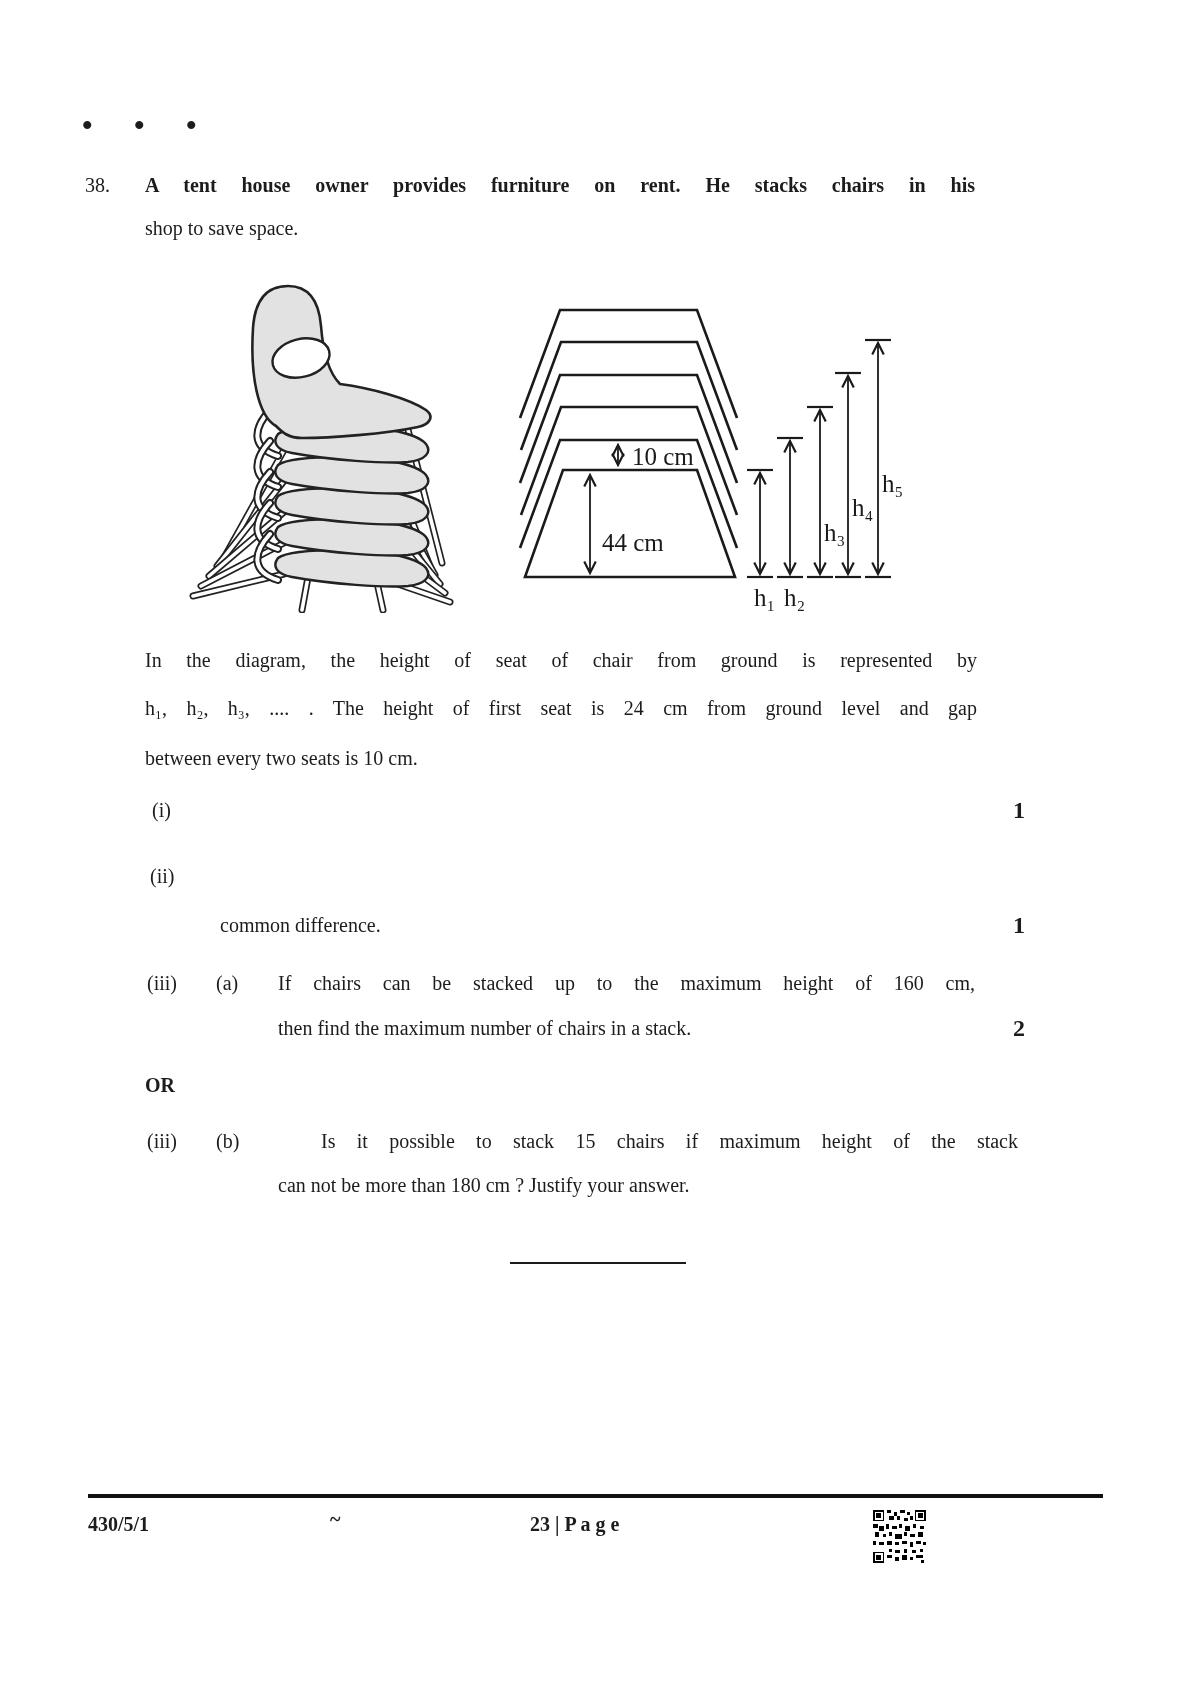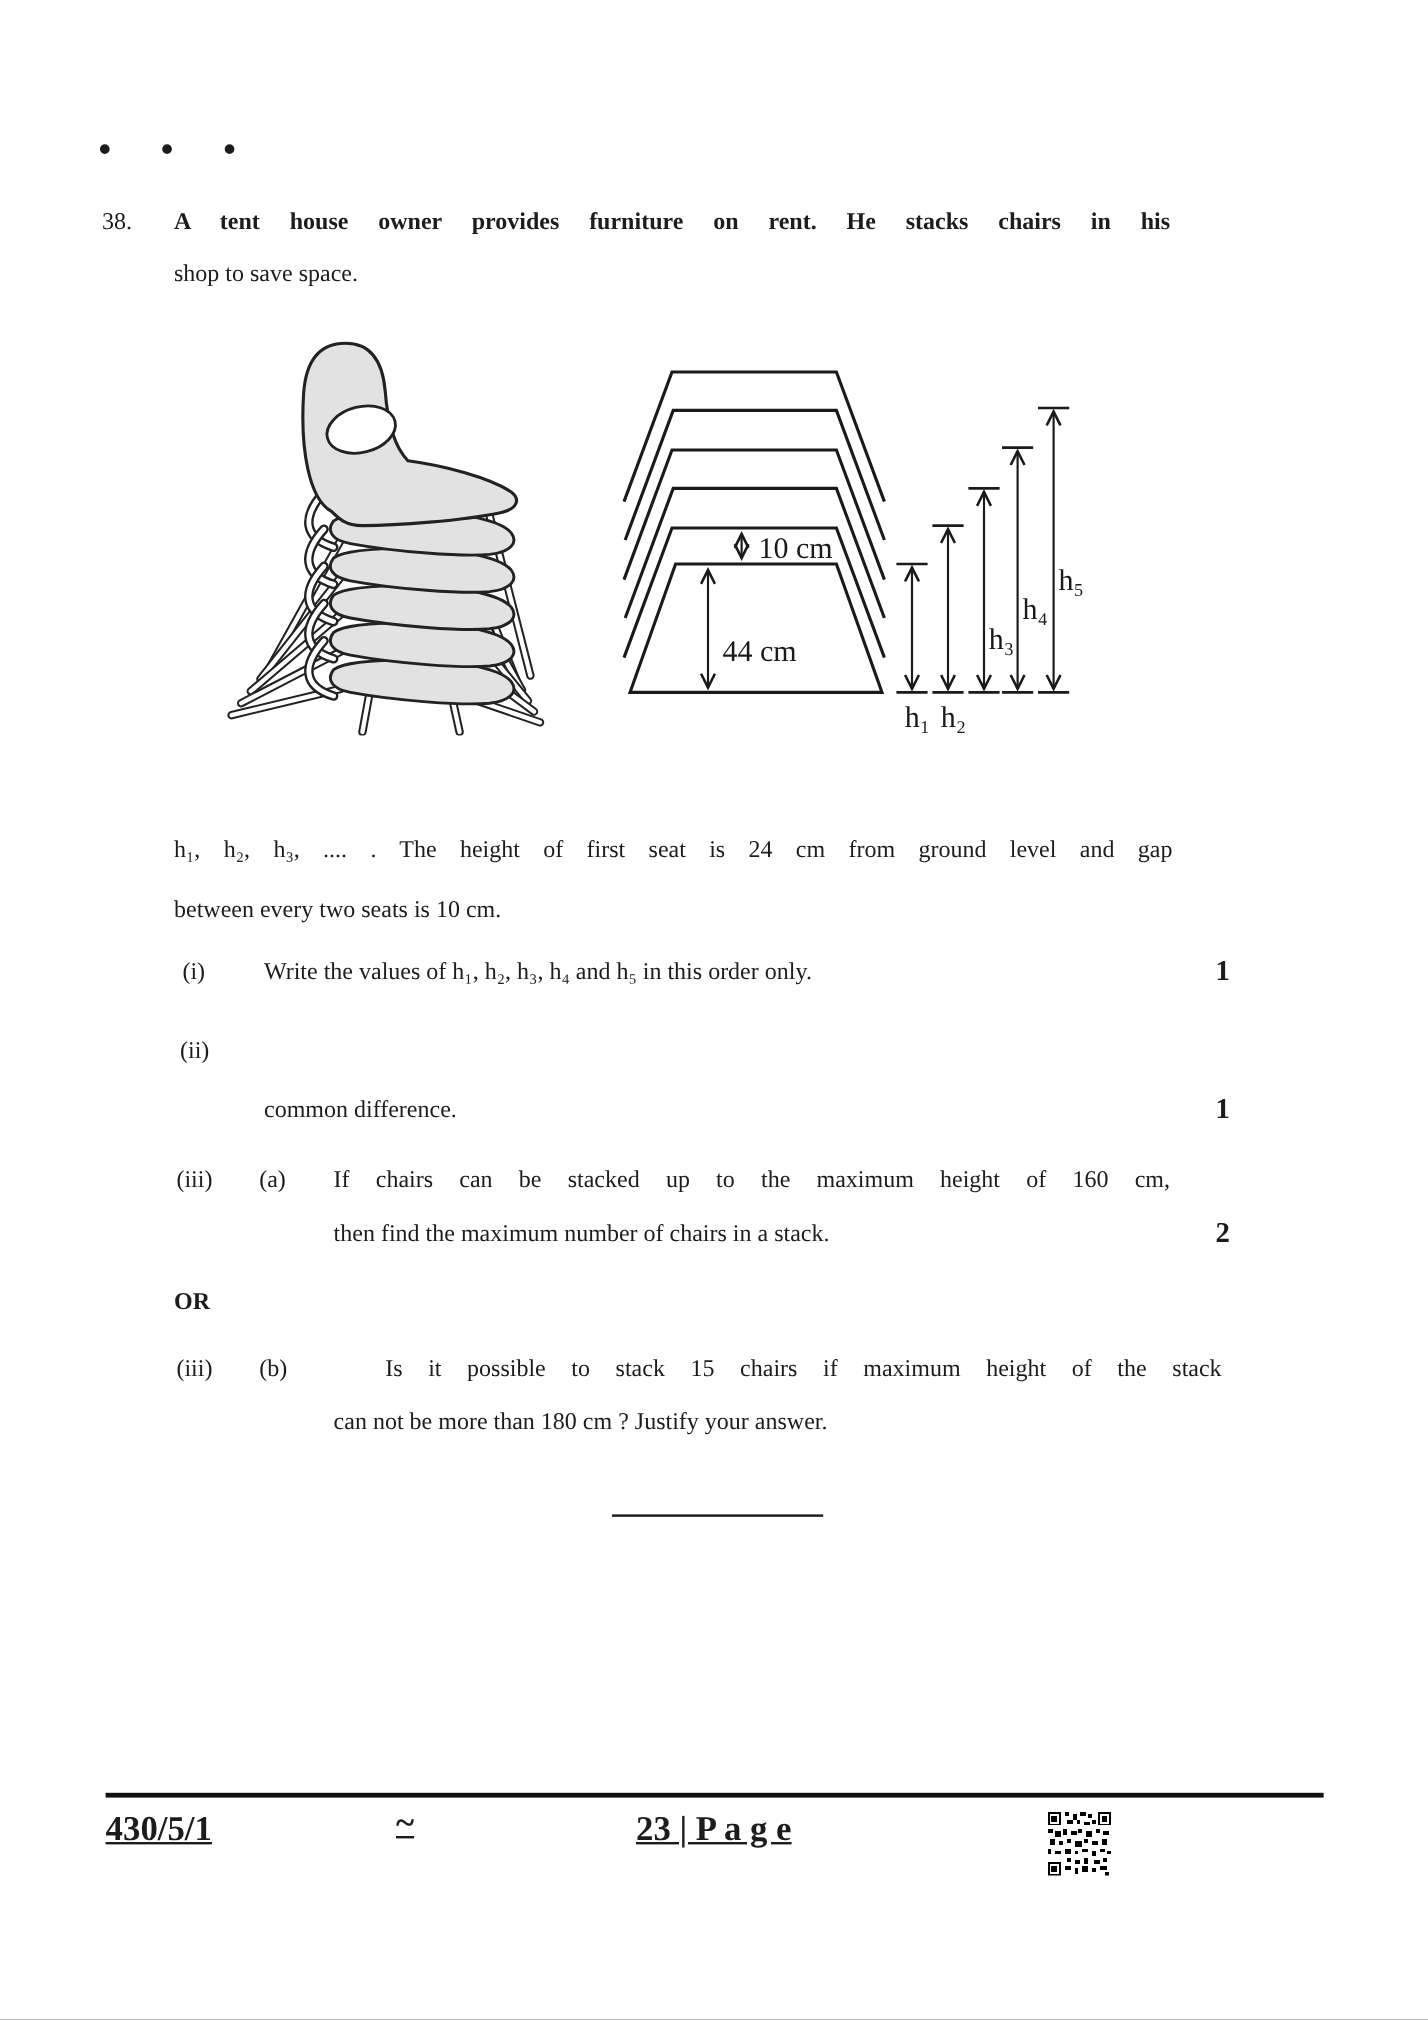--- a/index.html
+++ b/index.html
@@ -43,21 +43,21 @@
     left:510px;top:1262px;
     width:176px;height:2px;
     background:#1a1a1a;
   }
   .footrule{
     position:absolute;
     left:88px;top:1494px;
     width:1015px;height:4px;
     background:#111;
   }
-  .footer-text{font-weight:bold;font-size:29px;line-height:32px;position:absolute;text-decoration:underline;}
+  .footer-text{font-weight:bold;font-size:20px;line-height:32px;position:absolute;}
   svg text{
     font-family:"Liberation Serif","DejaVu Serif",serif;
     fill:#1a1a1a;
   }
   .flabel{font-size:25px;}
   .trap{fill:none;stroke:#1a1a1a;stroke-width:2.6;stroke-linejoin:miter;}
   .marr{stroke:#1a1a1a;stroke-width:1.8;fill:none;}
   .tick{stroke:#1a1a1a;stroke-width:2.2;}
   .legB{stroke:#222;stroke-width:7;fill:none;stroke-linecap:round;}
   .legW{stroke:#fff;stroke-width:3.6;fill:none;stroke-linecap:round;}
@@ -165,25 +165,25 @@
       <line class="marr" x1="668" y1="118" x2="668" y2="316" marker-start="url(#arr)" marker-end="url(#arr)"></line>
       <line class="marr" x1="698" y1="85" x2="698" y2="316" marker-start="url(#arr)" marker-end="url(#arr)"></line>
     </g>
     <text class="flabel" x="574" y="348">h₁</text>
     <text class="flabel" x="604" y="348">h₂</text>
     <text class="flabel" x="644" y="283">h₃</text>
     <text class="flabel" x="672" y="258">h₄</text>
     <text class="flabel" x="702" y="234">h₅</text>
   </svg>
 
+  <div class="ln j" style="left:145px;top:643px;width:832px;">In the diagram, the height of seat of chair from ground is represented by</div>
   <div class="ln j" style="left:145px;top:691px;width:832px;">h₁, h₂, h₃, .... . The height of first seat is 24 cm from ground level and gap</div>
   <div class="ln" style="left:145px;top:741px;">between every two seats is 10 cm.</div>
 
   <div class="ln" style="left:152px;top:793px;">(i)</div>
-  <div class="ln" style="left:220px;top:793px;">Write the values of h₁, h₂, h₃, h₄ and h₅ in this order only.</div>
   <div class="mark" style="left:975px;top:793px;">1</div>
 
   <div class="ln" style="left:150px;top:859px;">(ii)</div>
   <div class="ln" style="left:220px;top:908px;">common difference.</div>
   <div class="mark" style="left:975px;top:908px;">1</div>
 
   <div class="ln" style="left:147px;top:966px;">(iii)</div>
   <div class="ln" style="left:216px;top:966px;">(a)</div>
   <div class="ln j" style="left:278px;top:966px;width:697px;">If chairs can be stacked up to the maximum height of 160 cm,</div>
   <div class="ln" style="left:278px;top:1011px;">then find the maximum number of chairs in a stack.</div>

